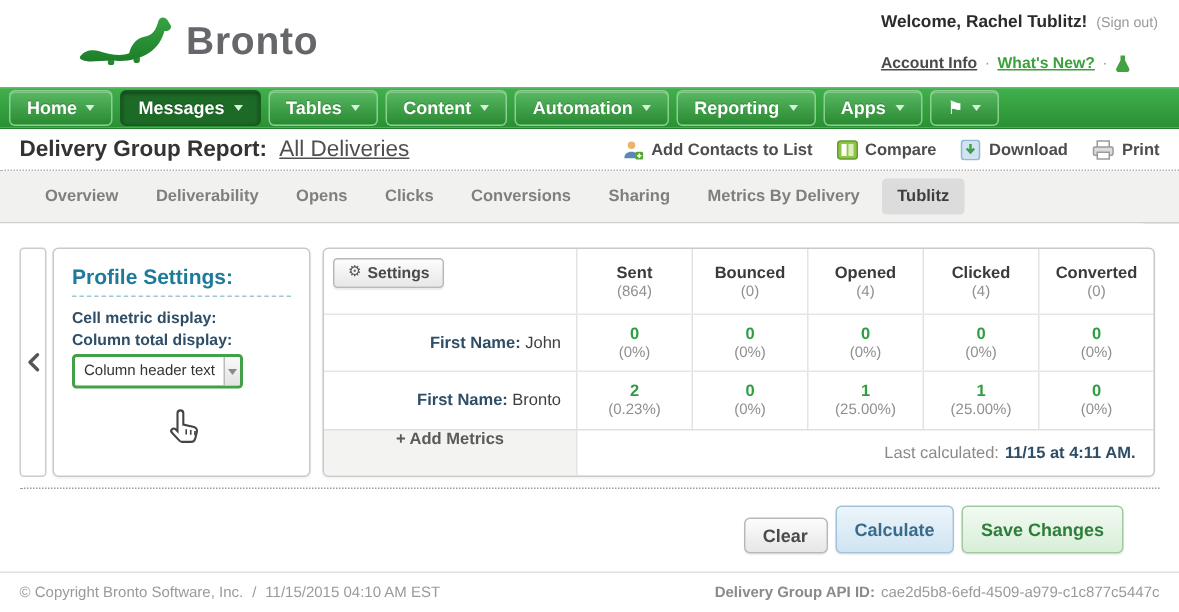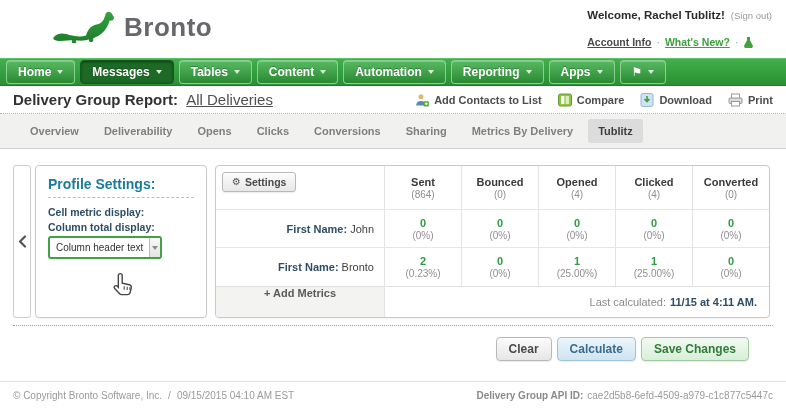--- a/index.html
+++ b/index.html
@@ -96,21 +96,21 @@
   .lastcalc { grid-column:2 / 7; display:flex; align-items:center; justify-content:flex-end; gap:4px;
     padding-right:12px; border-top:1px solid #e0e0e0; border-left:1px solid #e3e3e3; }
   .lastcalc .l { font-size:11px; color:#8a8a8a; }
   .lastcalc .v { font-size:11px; font-weight:bold; color:#2e4d66; }
 
   .dotted-sep { position:absolute; left:13px; top:176px; width:760px; border-top:1px dotted #9c9c9c; }
 
   .bottom-actions { position:absolute; right:13px; top:188px; display:flex; gap:5px; }
   .btn { font-size:12px; font-weight:bold; padding:4px 12px; border-radius:4px; cursor:pointer;
     box-shadow:0 1px 1px rgba(0,0,0,.08); }
-  .btn-clear { color:#4a4a4a; border:1px solid #b8b8b8; background:linear-gradient(#fcfcfc,#e6e6e6); }
+  .btn-clear { color:#4a4a4a; border:1px solid #b8b8b8; background:linear-gradient(#fcfcfc,#e6e6e6);margin-top:8px; }
   .btn-calc { color:#3a6b8a; border:1px solid #9fc3da; background:linear-gradient(#ecf5fb,#cfe4f1); }
   .btn-save { color:#2f7d3a; border:1px solid #9fca9f; background:linear-gradient(#f2faf2,#d8eed8); }
 
   
   .footer { position:absolute; top:381px; left:0; width:786px; height:27px; border-top:1px solid #e0e0e0;
     display:flex; align-items:center; justify-content:space-between; padding:0 13px; }
   .footer, .footer span { font-size:10px; color:#9a9a9a; }
   .f-left { display:flex; gap:6px; align-items:center; }
   .f-right { display:flex; gap:4px; align-items:flex-start; }
   .f-right .b { font-weight:bold; color:#8a8a8a; }
@@ -365,21 +365,21 @@
       <button class="btn btn-clear">Clear</button>
       <button class="btn btn-calc">Calculate</button>
       <button class="btn btn-save">Save Changes</button>
     </div>
   </div>
 
   <div class="footer">
     <div class="f-left">
       <span>© Copyright Bronto Software, Inc.</span>
       <span>/</span>
-      <span>09/15/2015 04:10 AM EST</span>
+      <span>11/15/2015 04:10 AM EST</span>
     </div>
     <div class="f-right">
       <span class="b">Delivery Group API ID:</span>
       <span>cae2d5b8-6efd-4509-a979-c1c877c5447c</span>
     </div>
   </div>
 
 </div>
 
 </body></html>

